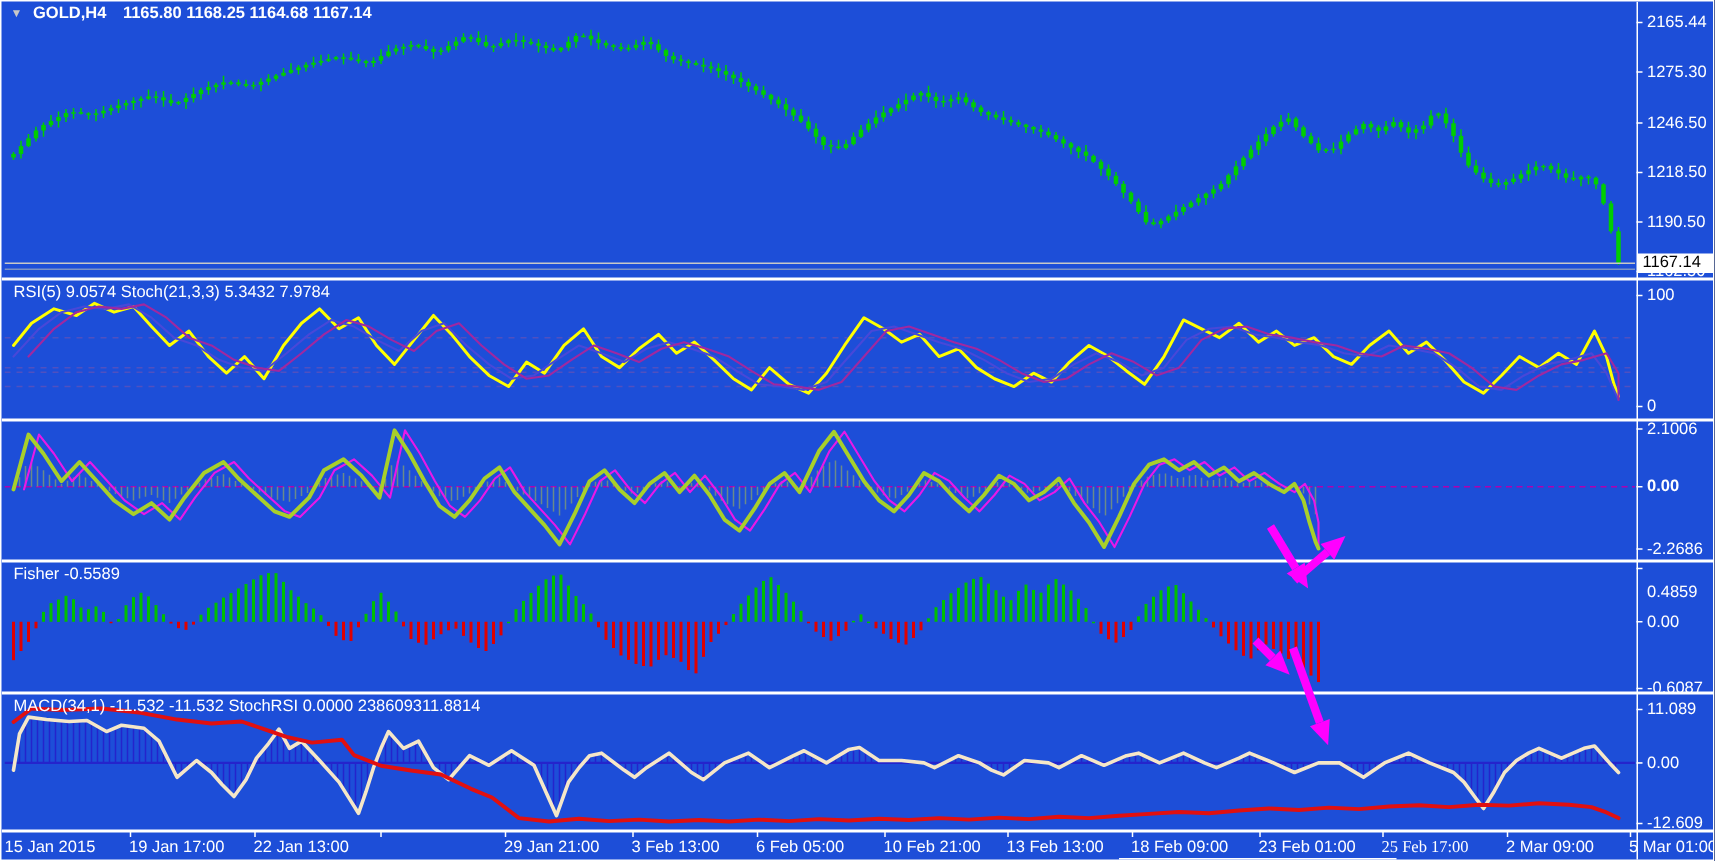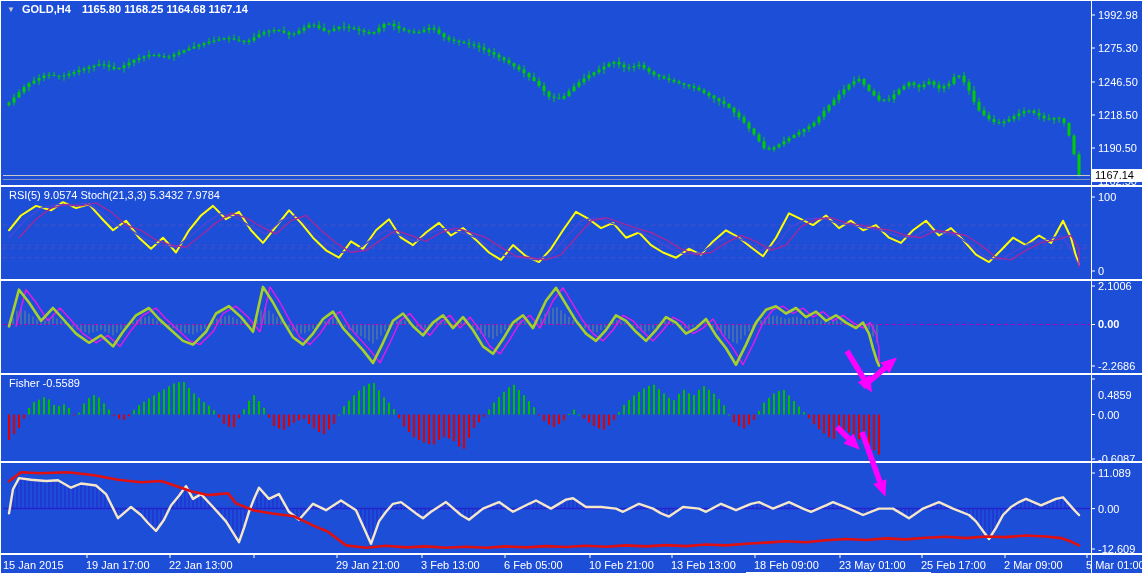--- a/index.html
+++ b/index.html
@@ -1210,25 +1210,26 @@
     </svg>
 
   <div class="lbl title" style="left:6px;top:2px">
     <span class="tri">▼</span>
     <span>GOLD,H4</span>
     <span style="margin-left:8px">1165.80 1168.25 1164.68 1167.14</span>
   </div>
 
   <div class="lbl" style="left:8px;top:188px">RSI(5) 9.0574  Stoch(21,3,3) 5.3432 7.9784</div>
   <div class="lbl" style="left:8px;top:376px">Fisher -0.5589</div>
+  <div class="lbl" style="left:8px;top:464px">MACD(34,1) -11.532 -11.532  StochRSI 0.0000 238609311.8814</div>
 
   <div id="badge">1167.14</div>
 
   <div id="axis-layer">
-      <div class="ax" style="top: 8px;">1992.98</div>
+      <div class="ax" style="top: 8px;">2165.44</div>
       <div class="ax" style="top: 41px;">1275.30</div>
       <div class="ax" style="top: 75px;">1246.50</div>
       <div class="ax" style="top: 108px;">1218.50</div>
       <div class="ax" style="top: 141px;">1190.50</div>
       <div class="ax" style="top: 174px;">1162.50</div>
       <div class="ax" style="top: 190px;">100</div>
       <div class="ax" style="top: 264px;">0</div>
       <div class="ax" style="top: 279px;">2.1006</div>
       <div class="ax bold" style="top: 317px;">0.00</div>
       <div class="ax" style="top: 359px;">-2.2686</div>
@@ -1243,18 +1244,18 @@
       <div class="tl" style="left: 2px;">15 Jan 2015</div>
       <div class="tl" style="left: 85px;">19 Jan 17:00</div>
       <div class="tl" style="left: 168px;">22 Jan 13:00</div>
       <div class="tl" style="left: 252px; margin-top: 24px;">27 Jan 05:00</div>
       <div class="tl" style="left: 335px;">29 Jan 21:00</div>
       <div class="tl" style="left: 420px;">3 Feb 13:00</div>
       <div class="tl" style="left: 503px;">6 Feb 05:00</div>
       <div class="tl" style="left: 588px;">10 Feb 21:00</div>
       <div class="tl" style="left: 670px;">13 Feb 13:00</div>
       <div class="tl" style="left: 753px;">18 Feb 09:00</div>
-      <div class="tl" style="left: 838px;">23 May 01:00</div>
-      <div class="tl" style="left: 920px;">25 Feb 17:00</div>
+      <div class="tl" style="left: 838px;">23 Feb 01:00</div>
+      <div class="tl" style="left: 920px; font-family: Liberation Serif, serif;">25 Feb 17:00</div>
       <div class="tl" style="left: 1003px;">2 Mar 09:00</div>
       <div class="tl" style="left: 1085px;">5 Mar 01:00</div>
     </div>
 </div>
 
 </body></html>

